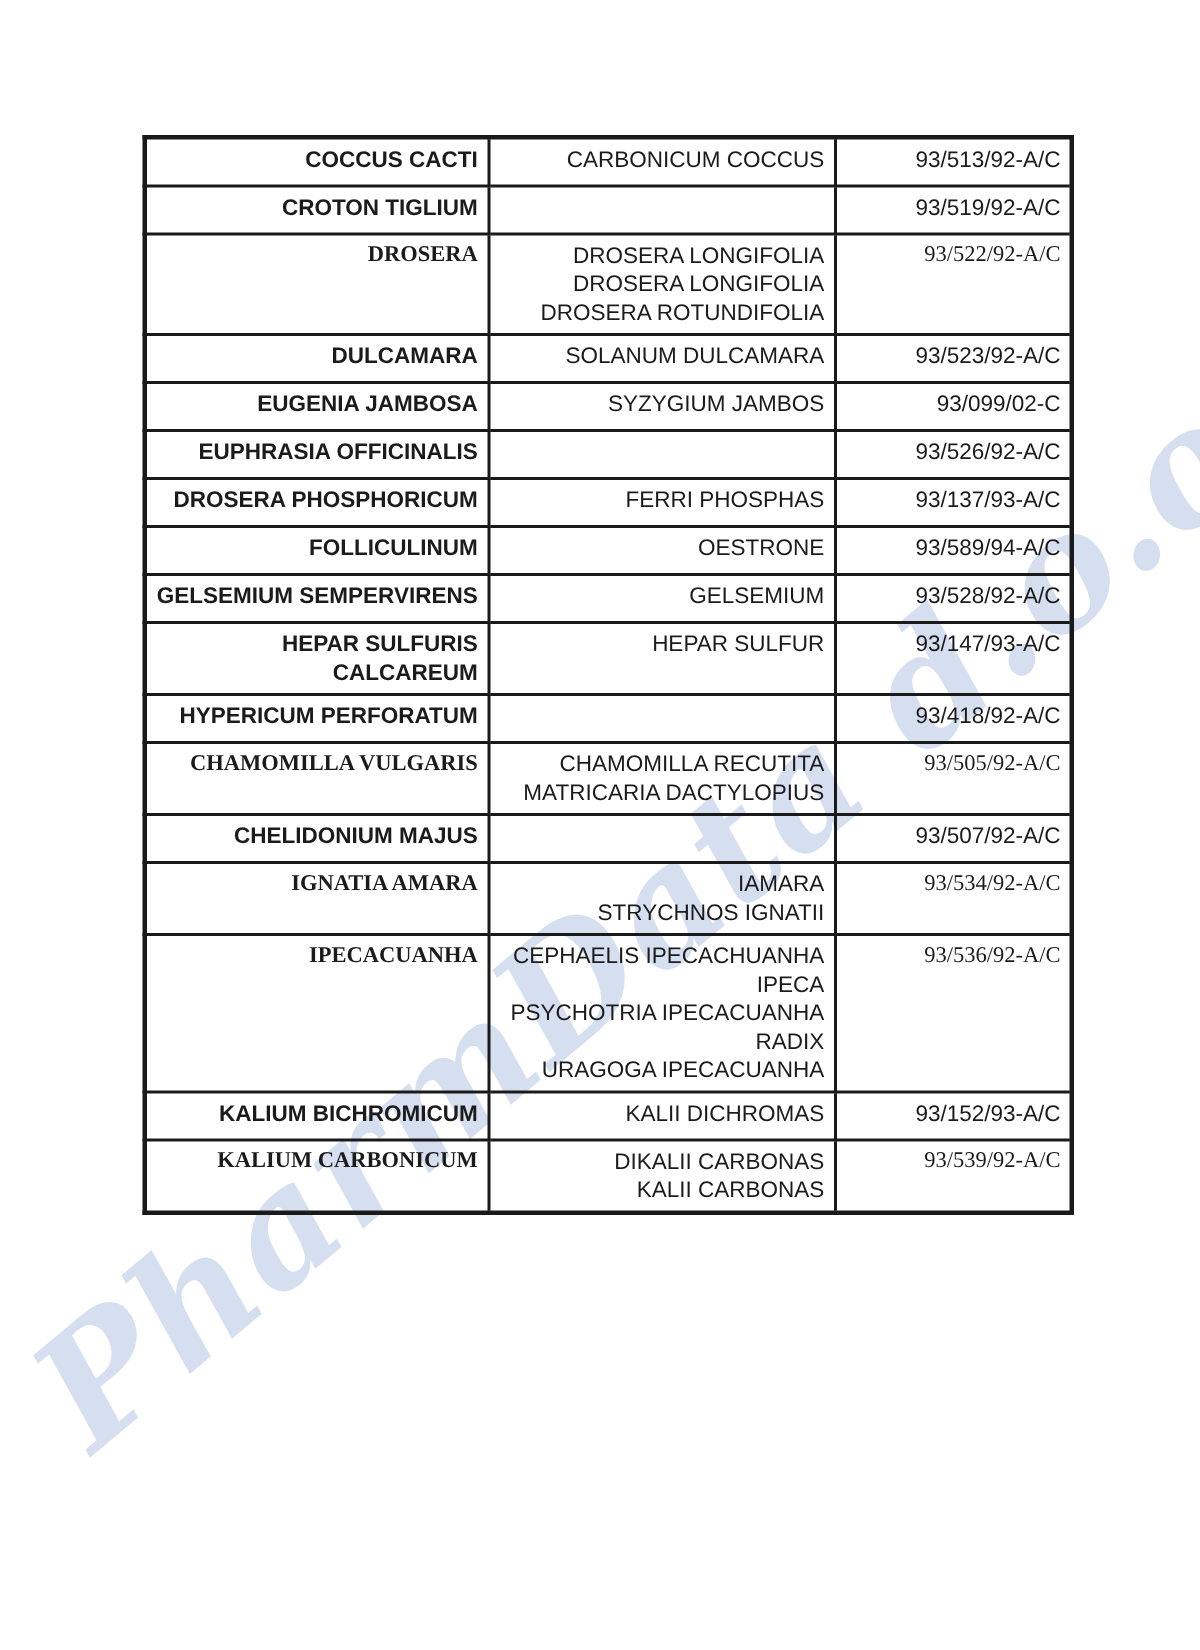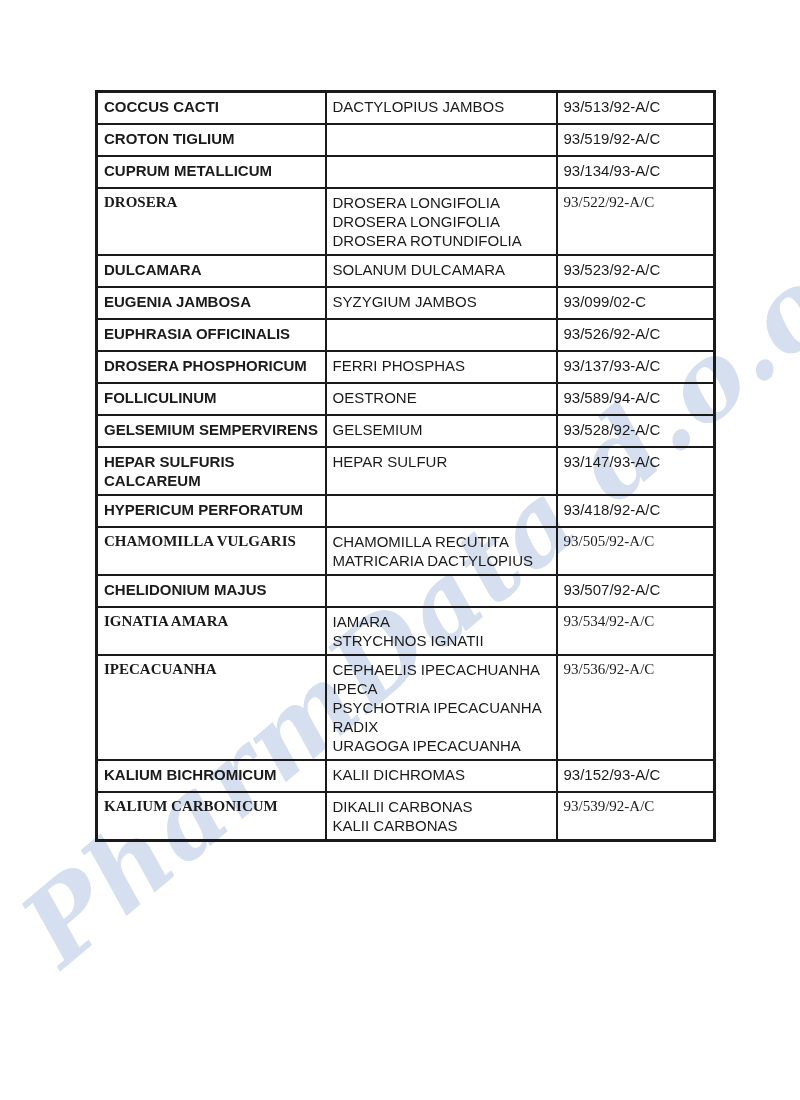--- a/index.html
+++ b/index.html
@@ -38,21 +38,21 @@
   }
   #substance-table td{
     border:2px solid #1a1a1a;
     padding:4px 6px;
     font-size:15px;
     line-height:19px;
     vertical-align:top;
     overflow:hidden;
   }
   #substance-table{border:3px solid #1a1a1a;}
-  #substance-table tr{height:32px;}
+  #substance-table tr{height:32px;text-align:right;}
   td.col-name{font-weight:bold;}
   td.col-syn, td.col-code{font-weight:normal;}
   tr.multi td.col-name, tr.multi td.col-code{vertical-align:middle;font-family:Liberation Serif, serif;}
   .syn-line{white-space:nowrap;}
 </style>
 </head>
 <body>
 
 <div id="page">
 
@@ -61,33 +61,28 @@
   <table id="substance-table">
     <colgroup>
       <col style="width:229px">
       <col style="width:231px">
       <col style="width:158px">
     </colgroup>
     <tbody>
         <tr>
           <td class="col-name">COCCUS CACTI</td>
           <td class="col-syn">
-            <div class="syn-line">DACTYLOPIUS JAMBOS</div>
+            <div class="syn-line">CARBONICUM COCCUS</div>
           </td>
           <td class="col-code">93/513/92-A/C</td>
         </tr>
         <tr>
           <td class="col-name">CROTON TIGLIUM</td>
           <td class="col-syn"></td>
           <td class="col-code">93/519/92-A/C</td>
-        </tr>
-        <tr>
-          <td class="col-name">CUPRUM METALLICUM</td>
-          <td class="col-syn"></td>
-          <td class="col-code">93/134/93-A/C</td>
         </tr>
         <tr class="multi">
           <td class="col-name">DROSERA</td>
           <td class="col-syn">
             <div class="syn-line">DROSERA LONGIFOLIA</div>
             <div class="syn-line">DROSERA LONGIFOLIA</div>
             <div class="syn-line">DROSERA ROTUNDIFOLIA</div>
           </td>
           <td class="col-code">93/522/92-A/C</td>
         </tr>

